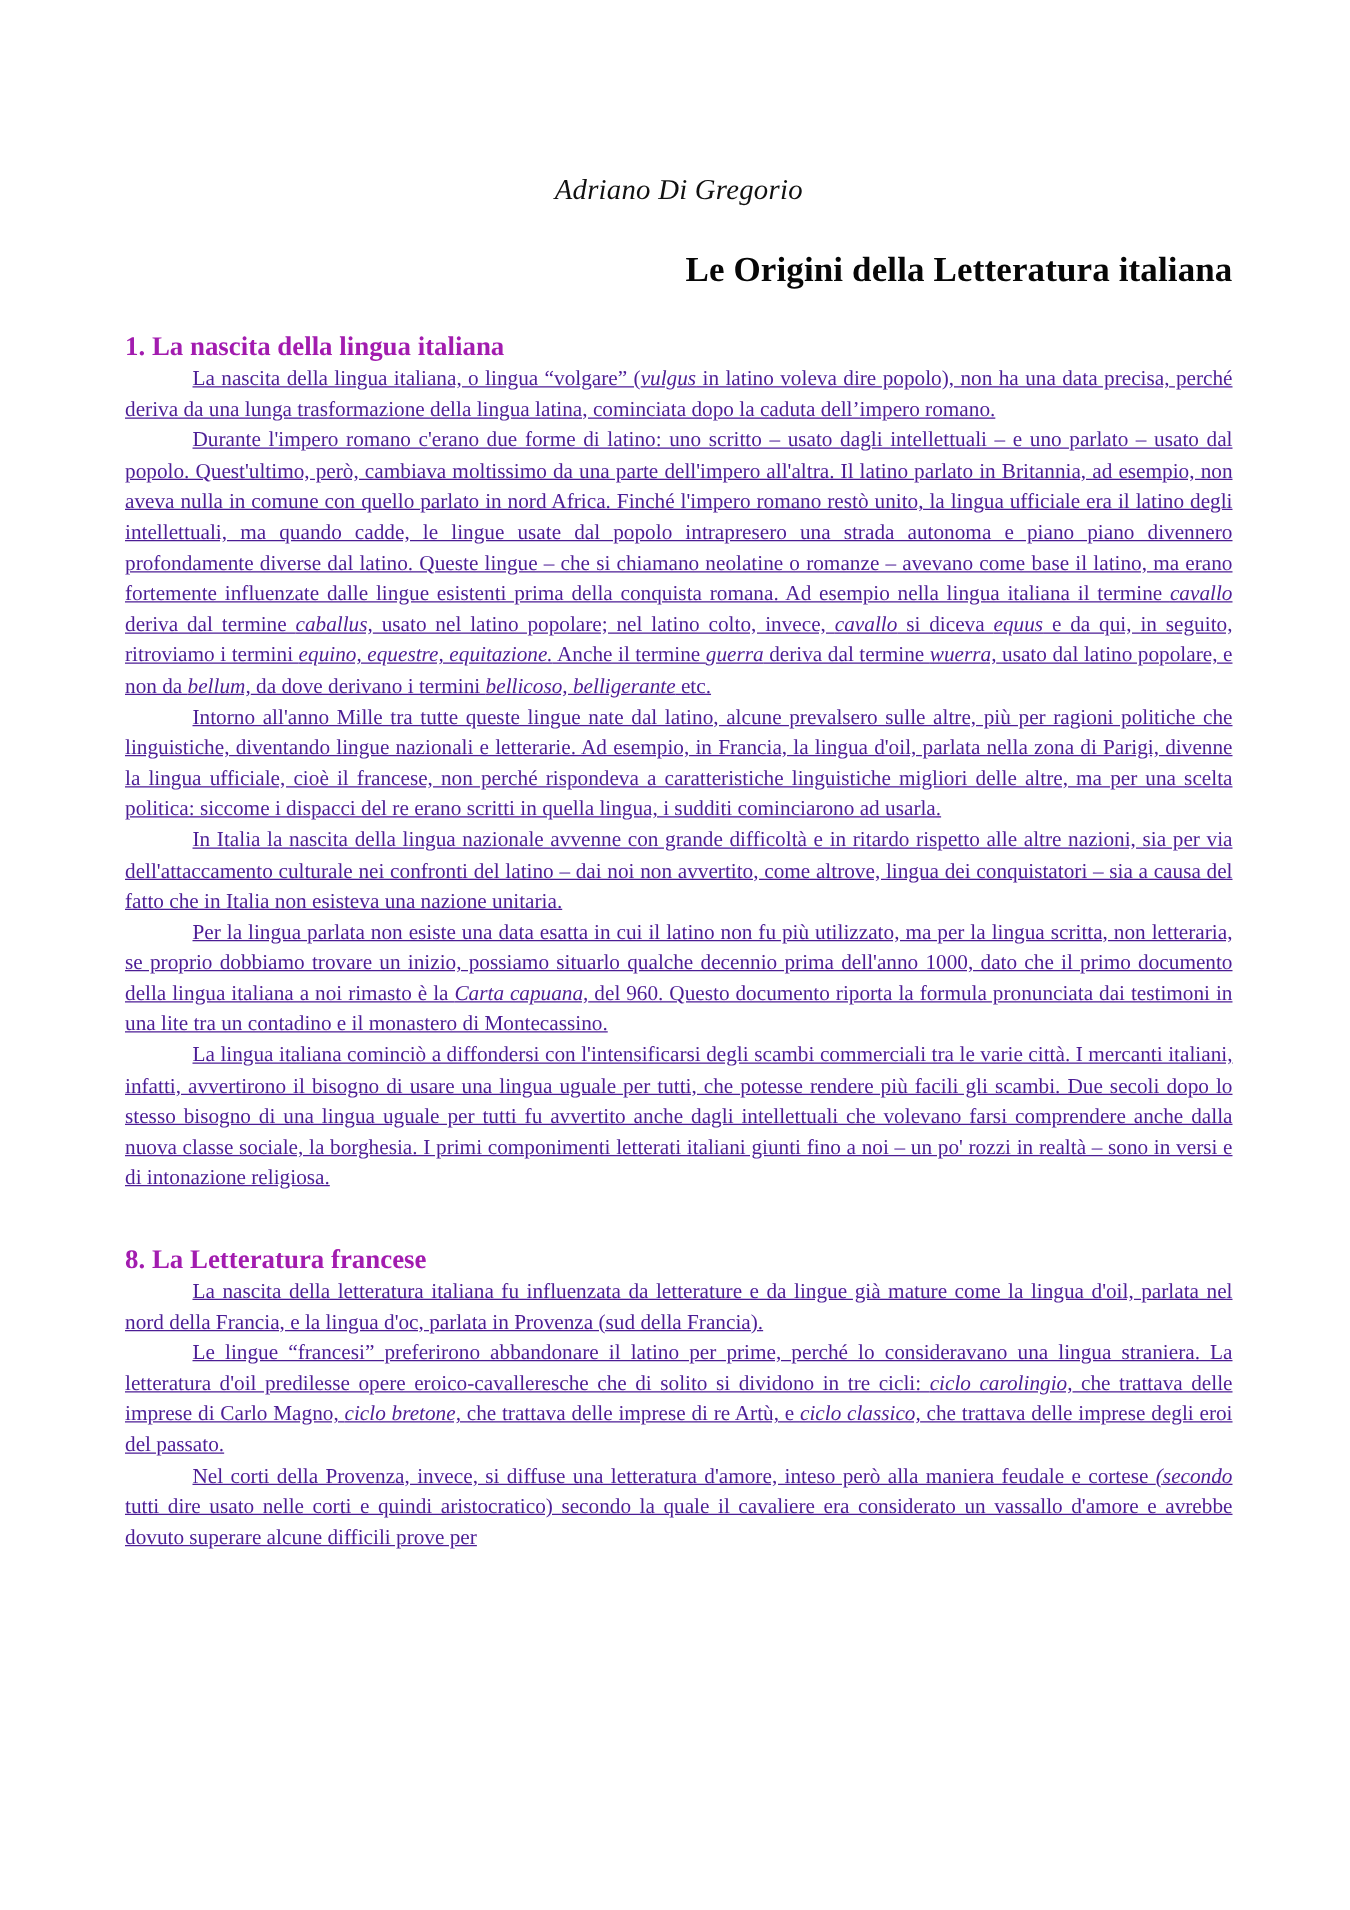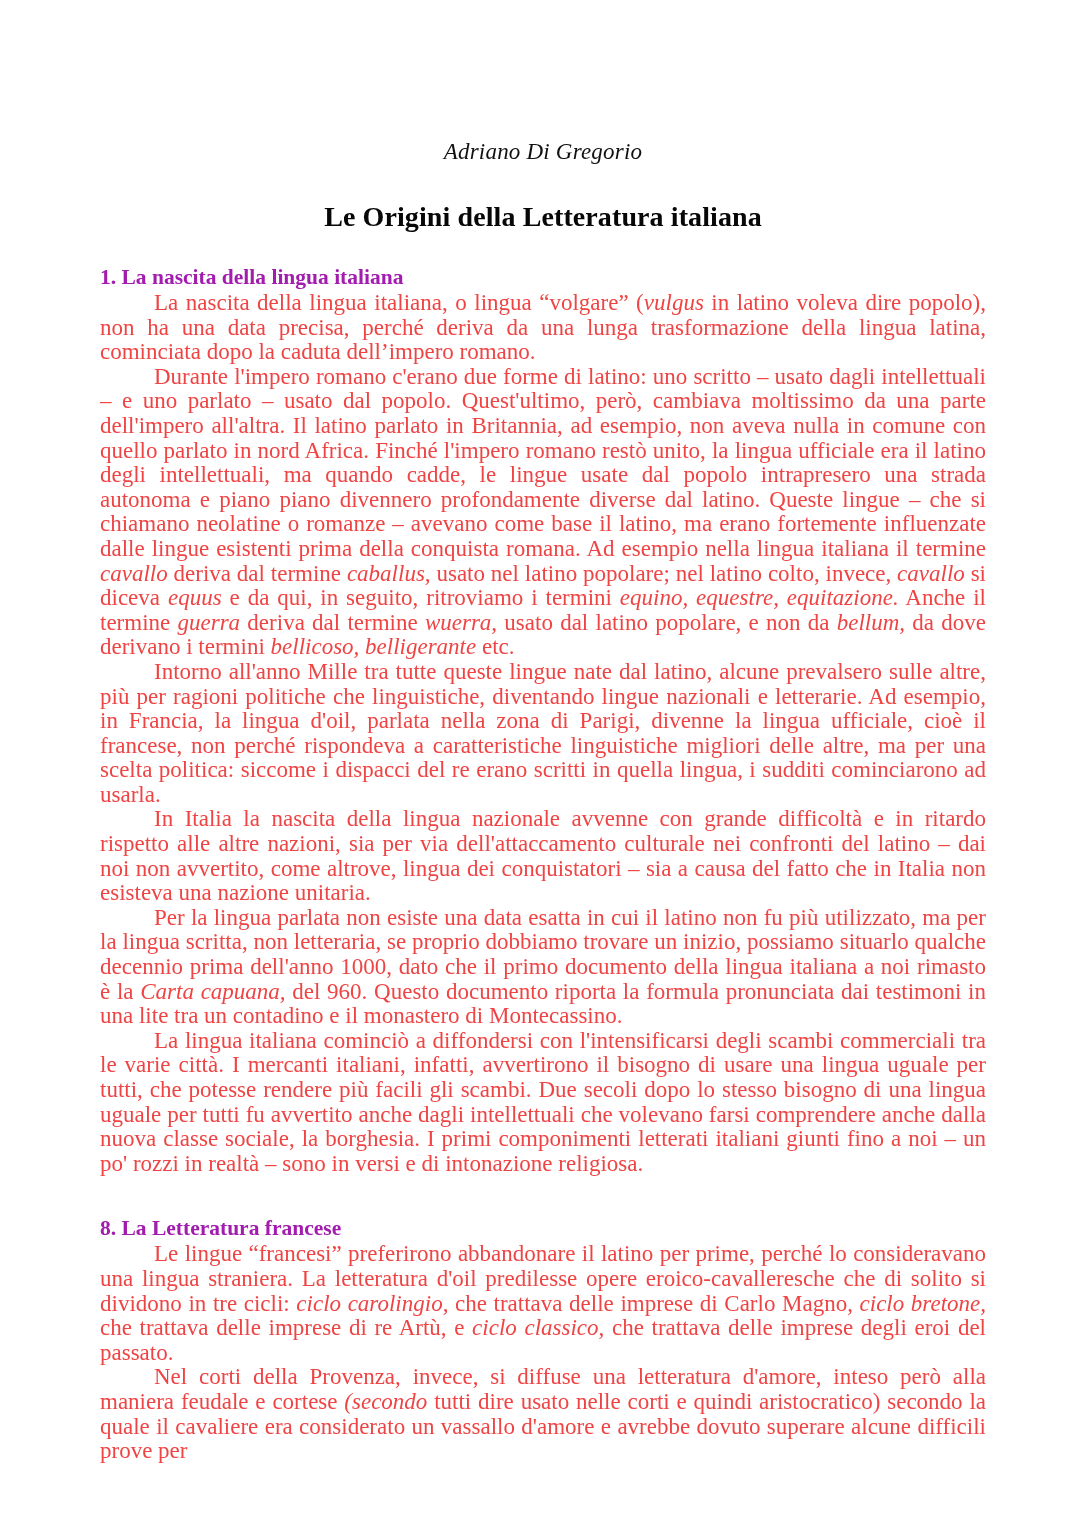--- a/index.html
+++ b/index.html
@@ -29,47 +29,48 @@
     font-size: 23px;
     text-align: center;
     margin: 0;
     padding-top: 103px;
     letter-spacing: 0.2px;
     color: #111111;
   }
   .doc-title {
     font-size: 28px;
     font-weight: bold;
-    text-align: center;
+    text-align: right;
     margin: 0;
     padding-top: 36px;
     letter-spacing: 0.1px;
     color: #070707;
   }
   .section-heading {
     font-size: 21.5px;
     font-weight: bold;
     margin: 0;
     padding-top: 32px;
     padding-bottom: 1px;
     color: #a21caf;
   }
   #heading-2 {
     padding-top: 40px;
   }
   p.body {
-    font-size: 23px;
+    font-size: 17px;
     line-height: 24.6px;
     text-align: justify;
     text-justify: inter-word;
     margin: 0;
     text-indent: 54px;
-    color: #ef4444;
+    color: #4c1d95;
     -webkit-hyphens: none;
     hyphens: none;
+    text-decoration: underline;
   }
   p.body i, p.body em {
     font-style: italic;
   }
 </style>
 </head>
 <body>
 
 <div class="page">
   <div class="content">
@@ -82,17 +83,18 @@
 
     <p class="body"><span>La nascita della lingua italiana, o lingua “volgare” (</span><i>vulgus</i><span> in latino voleva dire popolo), non ha una data precisa, perché deriva da una lunga trasformazione della lingua latina, cominciata dopo la caduta dell’impero romano.</span></p>
     <p class="body"><span>Durante l'impero romano c'erano due forme di latino: uno scritto – usato dagli intellettuali – e uno parlato – usato dal popolo. Quest'ultimo, però, cambiava moltissimo da una parte dell'impero all'altra. Il latino parlato in Britannia, ad esempio, non aveva nulla in comune con quello parlato in nord Africa. Finché l'impero romano restò unito, la lingua ufficiale era il latino degli intellettuali, ma quando cadde, le lingue usate dal popolo intrapresero una strada autonoma e piano piano divennero profondamente diverse dal latino. Queste lingue – che si chiamano neolatine o romanze – avevano come base il latino, ma erano fortemente influenzate dalle lingue esistenti prima della conquista romana. Ad esempio nella lingua italiana il termine </span><i>cavallo</i><span> deriva dal termine </span><i>caballus,</i><span> usato nel latino popolare; nel latino colto, invece, </span><i>cavallo</i><span> si diceva </span><i>equus</i><span> e da qui, in seguito, ritroviamo i termini </span><i>equino, equestre, equitazione.</i><span> Anche il termine </span><i>guerra</i><span> deriva dal termine </span><i>wuerra,</i><span> usato dal latino popolare, e non da </span><i>bellum,</i><span> da dove derivano i termini </span><i>bellicoso, belligerante</i><span> etc.</span></p>
     <p class="body"><span>Intorno all'anno Mille tra tutte queste lingue nate dal latino, alcune prevalsero sulle altre, più per ragioni politiche che linguistiche, diventando lingue nazionali e letterarie. Ad esempio, in Francia, la lingua d'oil, parlata nella zona di Parigi, divenne la lingua ufficiale, cioè il francese, non perché rispondeva a caratteristiche linguistiche migliori delle altre, ma per una scelta politica: siccome i dispacci del re erano scritti in quella lingua, i sudditi cominciarono ad usarla.</span></p>
     <p class="body"><span>In Italia la nascita della lingua nazionale avvenne con grande difficoltà e in ritardo rispetto alle altre nazioni, sia per via dell'attaccamento culturale nei confronti del latino – dai noi non avvertito, come altrove, lingua dei conquistatori – sia a causa del fatto che in Italia non esisteva una nazione unitaria.</span></p>
     <p class="body"><span>Per la lingua parlata non esiste una data esatta in cui il latino non fu più utilizzato, ma per la lingua scritta, non letteraria, se proprio dobbiamo trovare un inizio, possiamo situarlo qualche decennio prima dell'anno 1000, dato che il primo documento della lingua italiana a noi rimasto è la </span><i>Carta capuana,</i><span> del 960. Questo documento riporta la formula pronunciata dai testimoni in una lite tra un contadino e il monastero di Montecassino.</span></p>
     <p class="body"><span>La lingua italiana cominciò a diffondersi con l'intensificarsi degli scambi commerciali tra le varie città. I mercanti italiani, infatti, avvertirono il bisogno di usare una lingua uguale per tutti, che potesse rendere più facili gli scambi. Due secoli dopo lo stesso bisogno di una lingua uguale per tutti fu avvertito anche dagli intellettuali che volevano farsi comprendere anche dalla nuova classe sociale, la borghesia. I primi componimenti letterati italiani giunti fino a noi – un po' rozzi in realtà – sono in versi e di intonazione religiosa.</span></p>
 
     <h2 class="section-heading" id="heading-2">8. La Letteratura francese</h2>
 
+    <p class="body"><span>La nascita della letteratura italiana fu influenzata da letterature e da lingue già mature come la lingua d'oil, parlata nel nord della Francia, e la lingua d'oc, parlata in Provenza (sud della Francia).</span></p>
     <p class="body"><span>Le lingue “francesi” preferirono abbandonare il latino per prime, perché lo consideravano una lingua straniera. La letteratura d'oil predilesse opere eroico-cavalleresche che di solito si dividono in tre cicli: </span><i>ciclo carolingio,</i><span> che trattava delle imprese di Carlo Magno, </span><i>ciclo bretone,</i><span> che trattava delle imprese di re Artù, e </span><i>ciclo classico,</i><span> che trattava delle imprese degli eroi del passato.</span></p>
     <p class="body"><span>Nel corti della Provenza, invece, si diffuse una letteratura d'amore, inteso però alla maniera feudale e cortese </span><i>(secondo</i><span> tutti dire usato nelle corti e quindi aristocratico) secondo la quale il cavaliere era considerato un vassallo d'amore e avrebbe dovuto superare alcune difficili prove per</span></p>
 
   </div>
 </div>
 
 </body></html>

